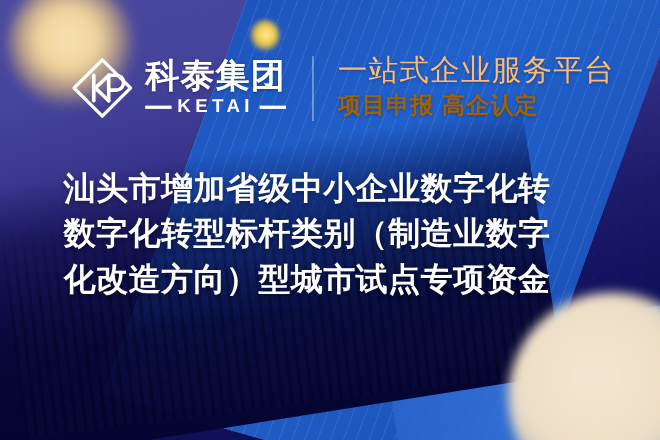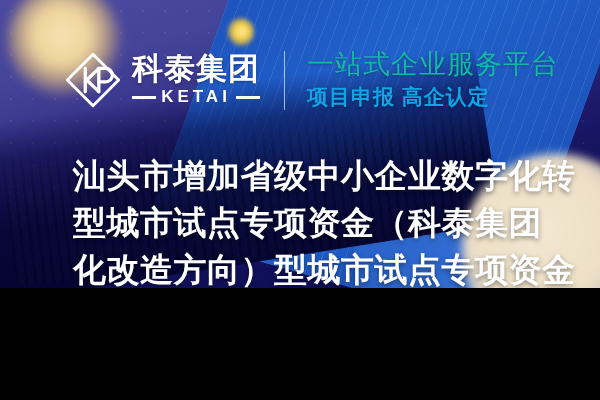--- a/index.html
+++ b/index.html
@@ -3,21 +3,21 @@
 <meta charset="utf-8">
 <style>
   html, body {
     margin: 0;
     padding: 0;
     background: #000;
   }
   #banner {
     position: relative;
     width: 600px;
-    height: 288px;
+    height: 400px;
     overflow: hidden;
     font-family: "Liberation Sans", "DejaVu Sans", sans-serif;
     background: #0a0a4e;
     user-select: none;
   }
 
   
   .bg-base {
     position: absolute;
     inset: 0;
@@ -208,47 +208,47 @@
     margin: 0 22px 0 24px;
     flex: 0 0 auto;
   }
 
   .tagline {
     display: flex;
     flex-direction: column;
     justify-content: center;
   }
   .tagline-main {
-    color: #14b8a6;
+    color: #fdba74;
     font-size: 27px;
     font-weight: 400;
     letter-spacing: 1px;
     line-height: 1.14;
     white-space: nowrap;
     text-shadow: 0 1px 3px rgba(0,0,0,.3);
   }
   .tagline-sub {
-    color: #0ea5e9;
+    color: #a16207;
     font-size: 21px;
     font-weight: 700;
     letter-spacing: 1px;
     line-height: 1.3;
     margin-top: 3px;
     white-space: nowrap;
     text-shadow: 0 1px 3px rgba(0,0,0,.3);
   }
 
   
   .headline {
     position: absolute;
-    left: 73px;
+    left: 58px;
     top: 152px;
     width: 500px;
     color: #ffffff;
-    font-size: 33px;
+    font-size: 29px;
     font-weight: 700;
     line-height: 1.43;
     letter-spacing: 0.5px;
     text-shadow: 0 2px 5px rgba(0,0,0,.42);
   }
   .headline .ln { display: block; white-space: nowrap; }
 </style>
 </head>
 <body>
 
@@ -291,17 +291,17 @@
 
     <div class="tagline">
       <div class="tagline-main">一站式企业服务平台</div>
       <div class="tagline-sub">项目申报 高企认定</div>
     </div>
 
   </div>
 
   <div class="headline">
     <span class="ln">汕头市增加省级中小企业数字化转</span>
-    <span class="ln">型城市试点专项资金（科泰集团</span>
+    <span class="ln">数字化转型标杆类别（制造业数字</span>
     <span class="ln">化改造方向）型城市试点专项资金</span>
   </div>
 
 </div>
 
 </body></html>

